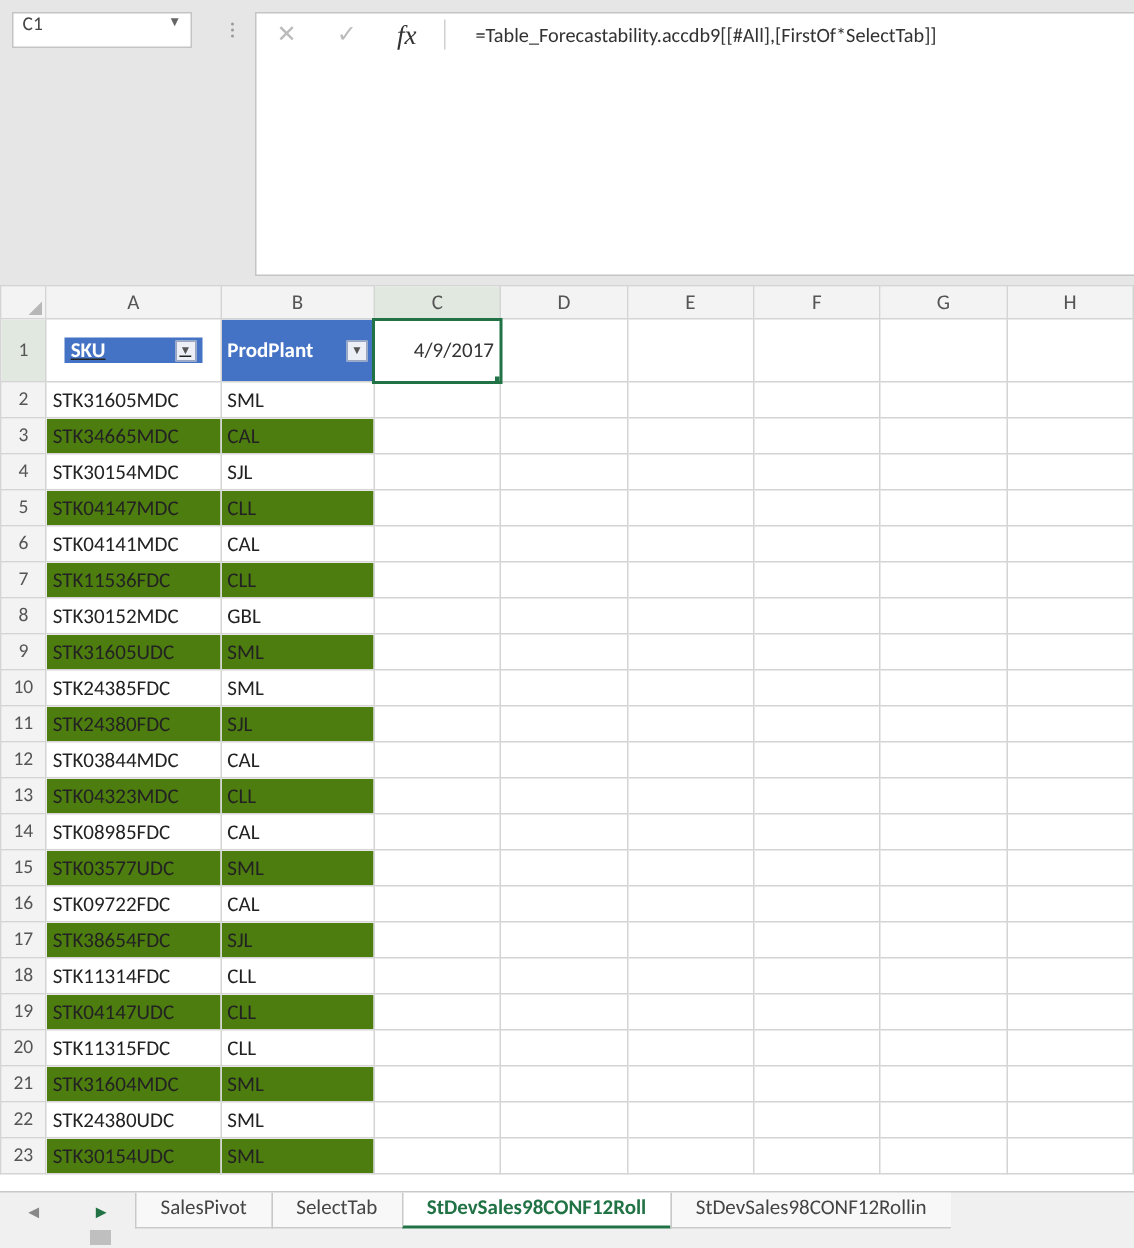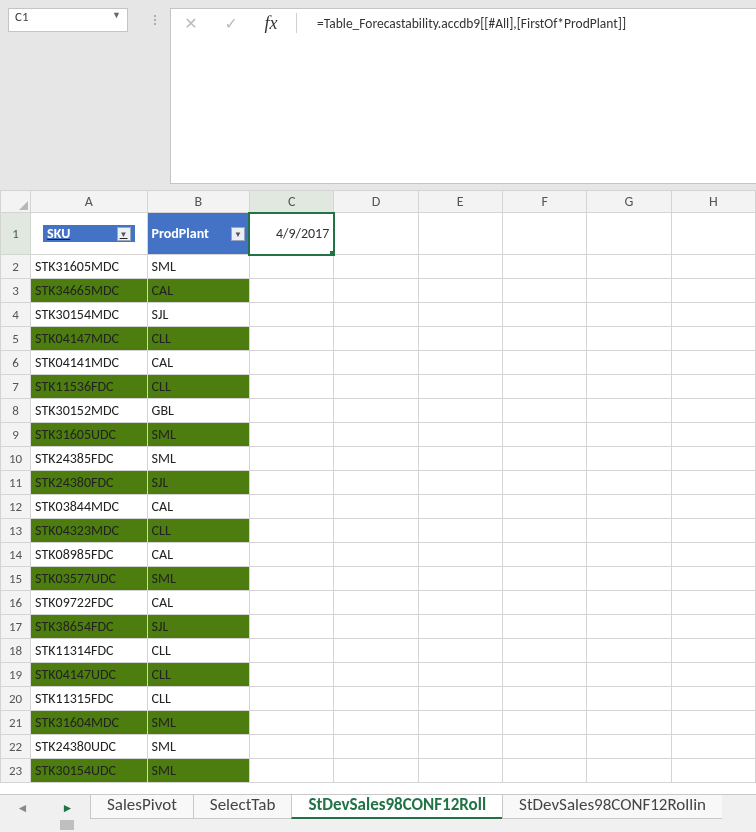--- a/index.html
+++ b/index.html
@@ -186,21 +186,21 @@
     align-items: flex-start;
     height: 26px;
     overflow: hidden;
   }
   .tab {
     padding: 2px 16px 6px 16px;
     background: #f8f8f8;
     border: 1px solid #c9c9c9;
     border-top: none;
     margin-right: -1px;
-    font-size: 17px;
+    font-size: 14px;
     color: #444;
     height: 24px;
     display: flex; align-items: center;
     white-space: nowrap;
   }
   .tab.active {
     background: #fff;
     color: #217346;
     font-weight: bold;
     border-bottom: 2px solid #217346;
@@ -225,21 +225,21 @@
       <span></span>
       <span></span>
     </div>
   <div class="fbar-box">
     <div class="fbar-controls">
       <span class="ctrl">✕</span>
       <span class="ctrl">✓</span>
       <span class="fx">fx</span>
     </div>
     <div class="fbar-divider"></div>
-    <div class="formula-text">=Table_Forecastability.accdb9[[#All],[FirstOf*ProdPlant]]</div>
+    <div class="formula-text">=Table_Forecastability.accdb9[[#All],[FirstOf*SelectTab]]</div>
   </div>
 </div>
 
 <div class="grid-wrap">
   <table class="grid">
     <colgroup>
       <col style="width:30px">
       <col class="col-A">
         <col class="col-B">
       <col class="col-data">

